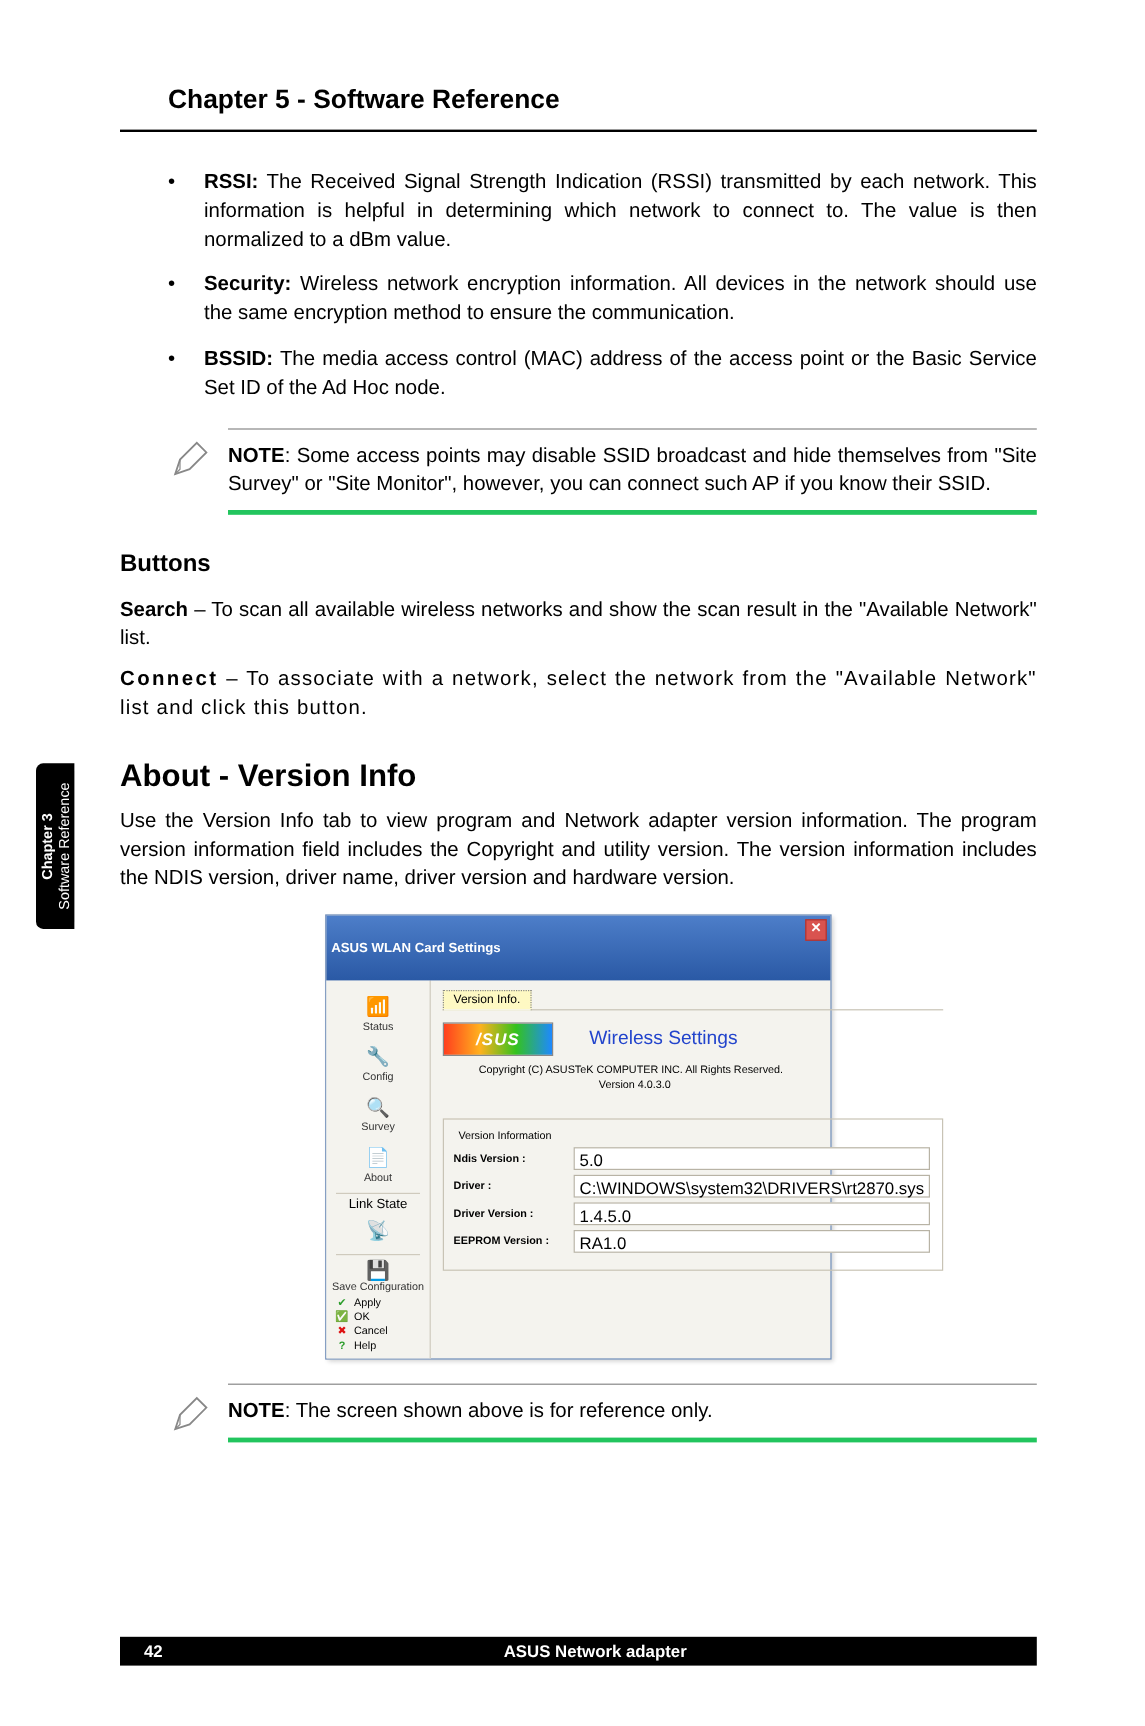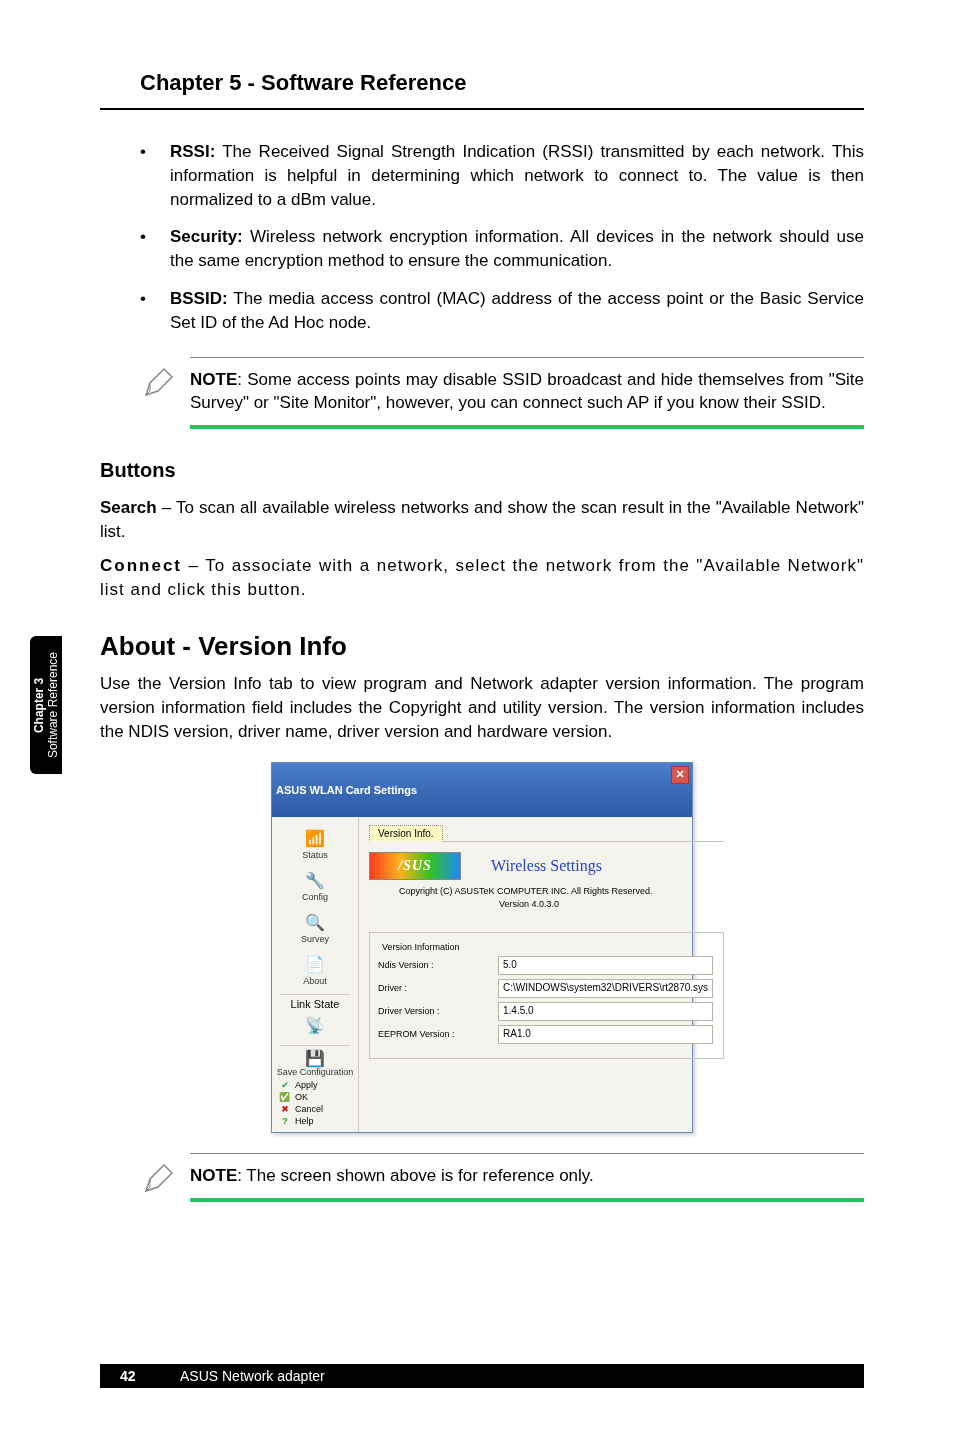--- a/index.html
+++ b/index.html
@@ -178,21 +178,20 @@
     margin-bottom: -1px;
   }
   .right-panel {
     border-top: 1px solid #c8c3b5;
     padding-top: 10px;
   }
   .brand-row {
     display: flex;
     align-items: center;
     margin-bottom: 6px;
-    font-family: Liberation Serif, serif;
   }
   .brand-logo {
     width: 90px;
     height: 26px;
     background: linear-gradient(to right, #ff3f1e, #ffb11e, #34c21e, #1e89ff);
     color: #fff;
     font-style: italic;
     font-weight: bold;
     display: flex;
     align-items: center;
@@ -228,29 +227,30 @@
     background: #f4f3ee;
     display: inline-block;
     padding: 0 4px;
   }
   .info-row {
     display: flex;
     align-items: center;
     margin: 4px 0;
   }
   .info-label {
-    width: 120px;
-    font-size: 9px;
+    width: 100px;
+    font-size: 9px;
+    font-weight: bold;
   }
   .info-field {
     flex: 1;
     background: #fff;
     border: 1px solid #b8b3a5;
     padding: 2px 4px;
-    font-size: 10px;
+    font-size: 14px;
     height: 13px;
   }
   
   .side-tab {
     position: absolute;
     left: 30px;
     top: 636px;
     width: 28px;
     background: #000;
     color: #fff;
@@ -276,22 +276,22 @@
     align-items: center;
     font-size: 14px;
   }
   .page-num {
     font-weight: bold;
     padding-left: 20px;
     width: 60px;
   }
   .footer-text {
     flex: 1;
-    text-align: left;
-    font-weight: normal;
+    text-align: center;
+    font-weight: bold;
     padding-right: 52px;
   }
 </style>
 </head>
 <body>
 
 <div class="page">
 
   <div class="chapter-heading">Chapter 5 - Software Reference</div>
   <hr class="heading-rule">

